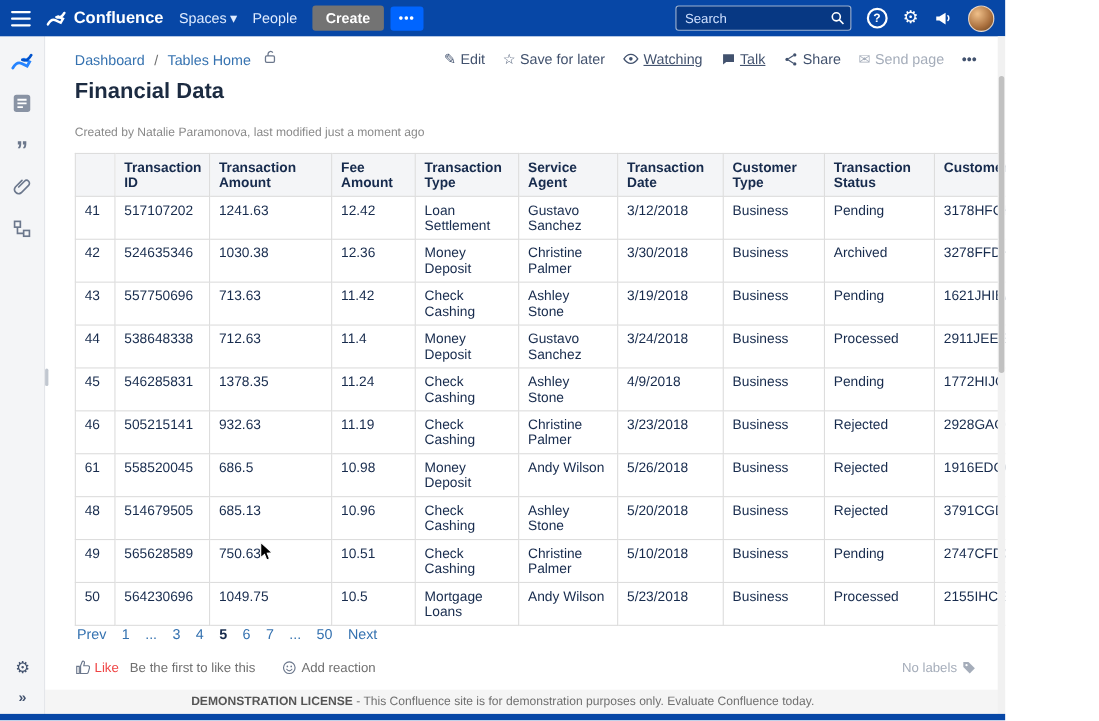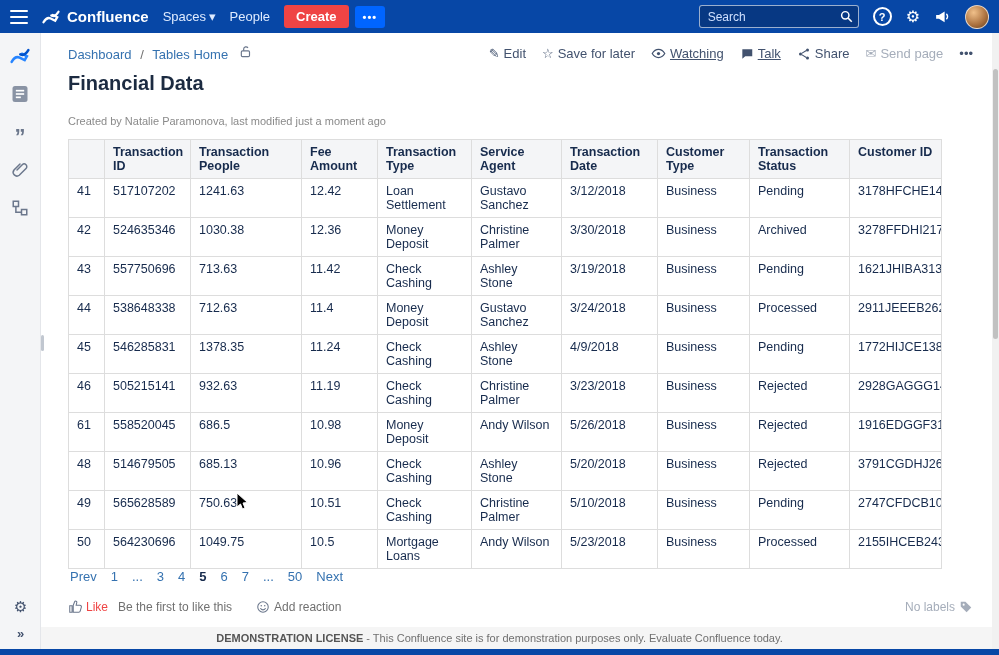--- a/index.html
+++ b/index.html
@@ -1,25 +1,25 @@
 <!DOCTYPE html>
 <html><head>
 <meta charset="utf-8">
 <style>
   * { margin:0; padding:0; box-sizing:border-box; }
   html,body { width:999px; height:655px; overflow:hidden; font-family:"Liberation Sans", sans-serif; background:#fff; }
-  .screen { position:relative; width:999px; height:655px; overflow:hidden; }
+  .screen { position:relative; width:914px; height:655px; overflow:hidden; }
 
   
   .topbar { position:absolute; top:0; left:0; right:0; height:33px; background:#0747A6; display:flex; align-items:center; padding:0 10px; gap:14px; z-index:5; }
   .topbar .hamburger { width:18px; height:14px; display:flex; flex-direction:column; justify-content:space-between; cursor:pointer; }
   .topbar .hamburger i { height:2px; background:#fff; border-radius:1px; }
   .brand { display:flex; align-items:center; gap:7px; color:#fff; font-weight:bold; font-size:15px; cursor:pointer; }
   .navitem { color:#DEEBFF; font-size:13px; cursor:pointer; display:flex; align-items:center; gap:3px; }
-  .btn-create { background:#ef4444; color:#fff; font-size:13px; font-weight:bold; border:none; border-radius:3px; padding:4px 12px; cursor:pointer; }
+  .btn-create { background:#737373; color:#fff; font-size:13px; font-weight:bold; border:none; border-radius:3px; padding:4px 12px; cursor:pointer; }
   .btn-more-top { background:#0065FF; color:#fff; font-size:11px; font-weight:bold; border:none; border-radius:3px; padding:5px 8px; cursor:pointer; margin-left:-8px; letter-spacing:1px; }
   .topbar .spacer { flex:1; }
   .searchbox { position:relative; width:160px; }
   .searchbox input { width:100%; height:23px; background:rgba(9,30,66,.35); border:1px solid rgba(255,255,255,.6); border-radius:3px; color:#fff; font-size:12px; padding:0 24px 0 8px; outline:none; font-family:"Liberation Sans",sans-serif; }
   .searchbox input::placeholder { color:#cfe0ff; }
   .searchbox svg { position:absolute; right:6px; top:5px; }
   .circle-help { width:19px; height:19px; border-radius:50%; border:2px solid #fff; color:#fff; font-size:11px; font-weight:bold; display:flex; align-items:center; justify-content:center; cursor:pointer; }
   .top-icon { color:#fff; font-size:16px; cursor:pointer; line-height:1; }
   .avatar-top { width:24px; height:24px; border-radius:50%; background:radial-gradient(circle at 35% 30%, #f0c08a, #a96f3d 60%, #5d3c1e); border:1px solid rgba(255,255,255,.7); cursor:pointer; }
 
@@ -222,21 +222,21 @@
         <col style="width:90px">
           <col style="width:96px">
           <col style="width:92px">
           <col style="width:100px">
           <col style="width:92px">
       </colgroup>
       <thead>
         <tr>
             <th></th>
             <th>Transaction ID</th>
-            <th>Transaction People</th>
+            <th>Transaction Amount</th>
             <th>Fee Amount</th>
             <th>Transaction Type</th>
             <th>Service Agent</th>
             <th>Transaction Date</th>
             <th>Customer Type</th>
             <th>Transaction Status</th>
             <th>Customer ID</th>
           </tr>
       </thead>
       <tbody>

